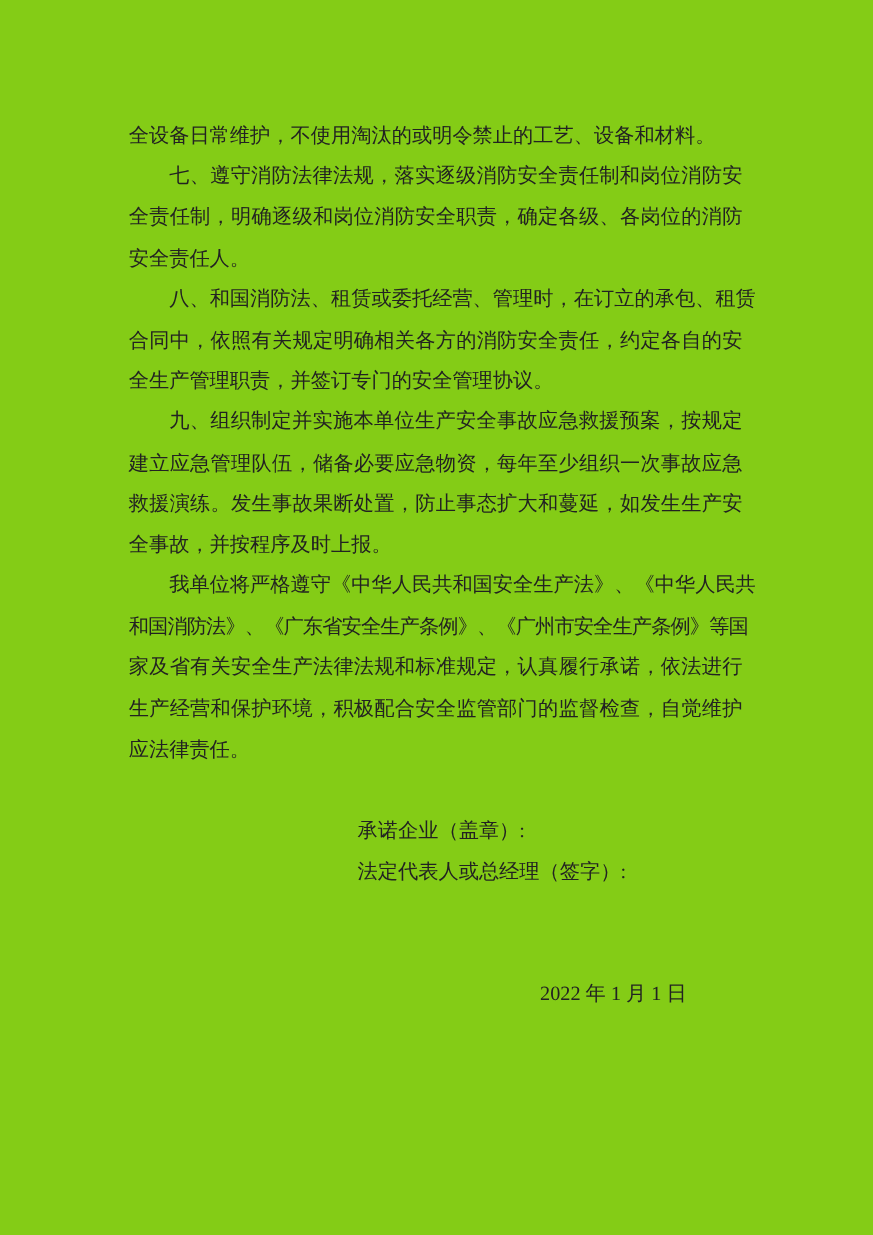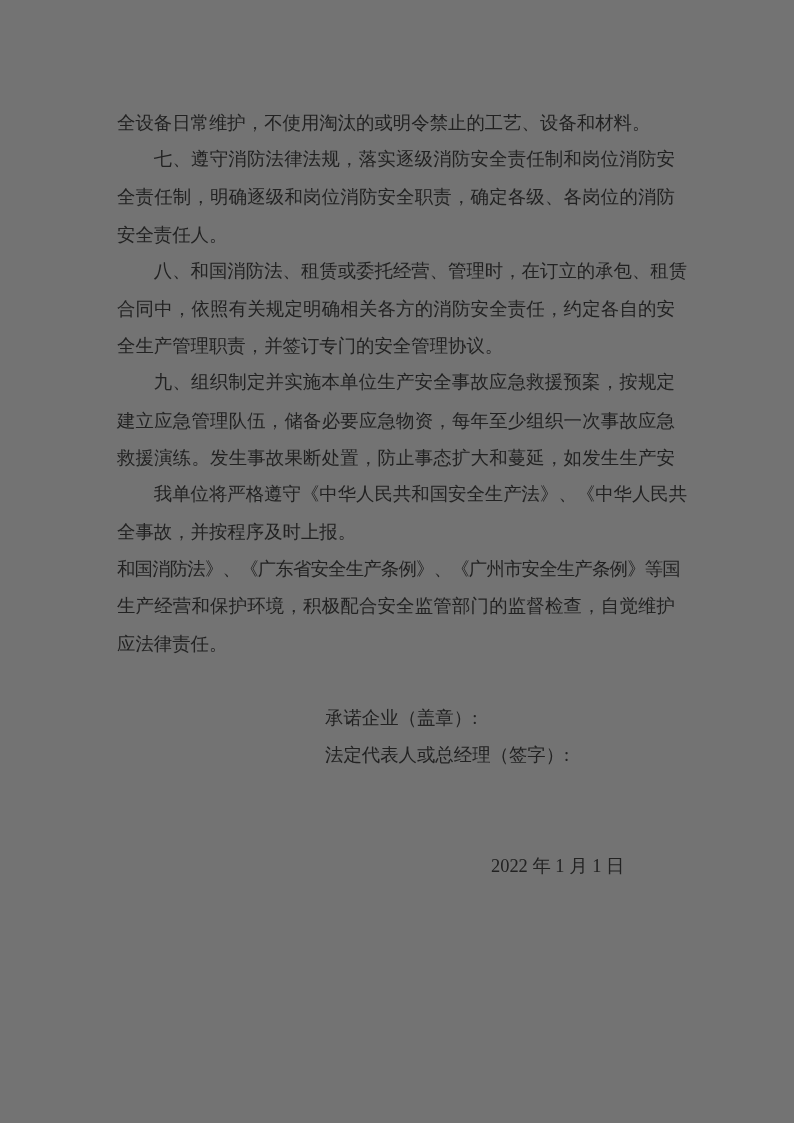--- a/index.html
+++ b/index.html
@@ -4,21 +4,21 @@
 <style>
   html, body {
     margin: 0;
     padding: 0;
     background: #ffffff;
   }
   .page {
     position: relative;
     width: 794px;
     height: 1123px;
-    background: #737373;
+    background: #84cc16;
     overflow: hidden;
   }
   .text-block {
     position: absolute;
     left: 117px;
     top: 105px;
     width: 558px;
     color: #222222;
     font-family: "Liberation Serif", "DejaVu Serif", serif;
     font-size: 18.4px;
@@ -58,23 +58,24 @@
     <div class="line">全设备日常维护，不使用淘汰的或明令禁止的工艺、设备和材料。</div>
     <div class="line ind fill">七、遵守消防法律法规，落实逐级消防安全责任制和岗位消防安</div>
     <div class="line fill">全责任制，明确逐级和岗位消防安全职责，确定各级、各岗位的消防</div>
     <div class="line">安全责任人。</div>
     <div class="line ind fill">八、和国消防法、租赁或委托经营、管理时，在订立的承包、租赁</div>
     <div class="line fill">合同中，依照有关规定明确相关各方的消防安全责任，约定各自的安</div>
     <div class="line">全生产管理职责，并签订专门的安全管理协议。</div>
     <div class="line ind fill">九、组织制定并实施本单位生产安全事故应急救援预案，按规定</div>
     <div class="line fill">建立应急管理队伍，储备必要应急物资，每年至少组织一次事故应急</div>
     <div class="line fill">救援演练。发生事故果断处置，防止事态扩大和蔓延，如发生生产安</div>
+    <div class="line">全事故，并按程序及时上报。</div>
     <div class="line ind fill">我单位将严格遵守《中华人民共和国安全生产法》、《中华人民共</div>
-    <div class="line">全事故，并按程序及时上报。</div>
     <div class="line fill tight">和国消防法》、《广东省安全生产条例》、《广州市安全生产条例》等国</div>
+    <div class="line fill">家及省有关安全生产法律法规和标准规定，认真履行承诺，依法进行</div>
     <div class="line fill">生产经营和保护环境，积极配合安全监管部门的监督检查，自觉维护</div>
     <div class="line">应法律责任。</div>
 
     <div class="spacer"></div>
 
     <div class="line sig">承诺企业（盖章）:</div>
     <div class="line sig">法定代表人或总经理（签字）:</div>
 
     <div class="spacer"></div>
 

